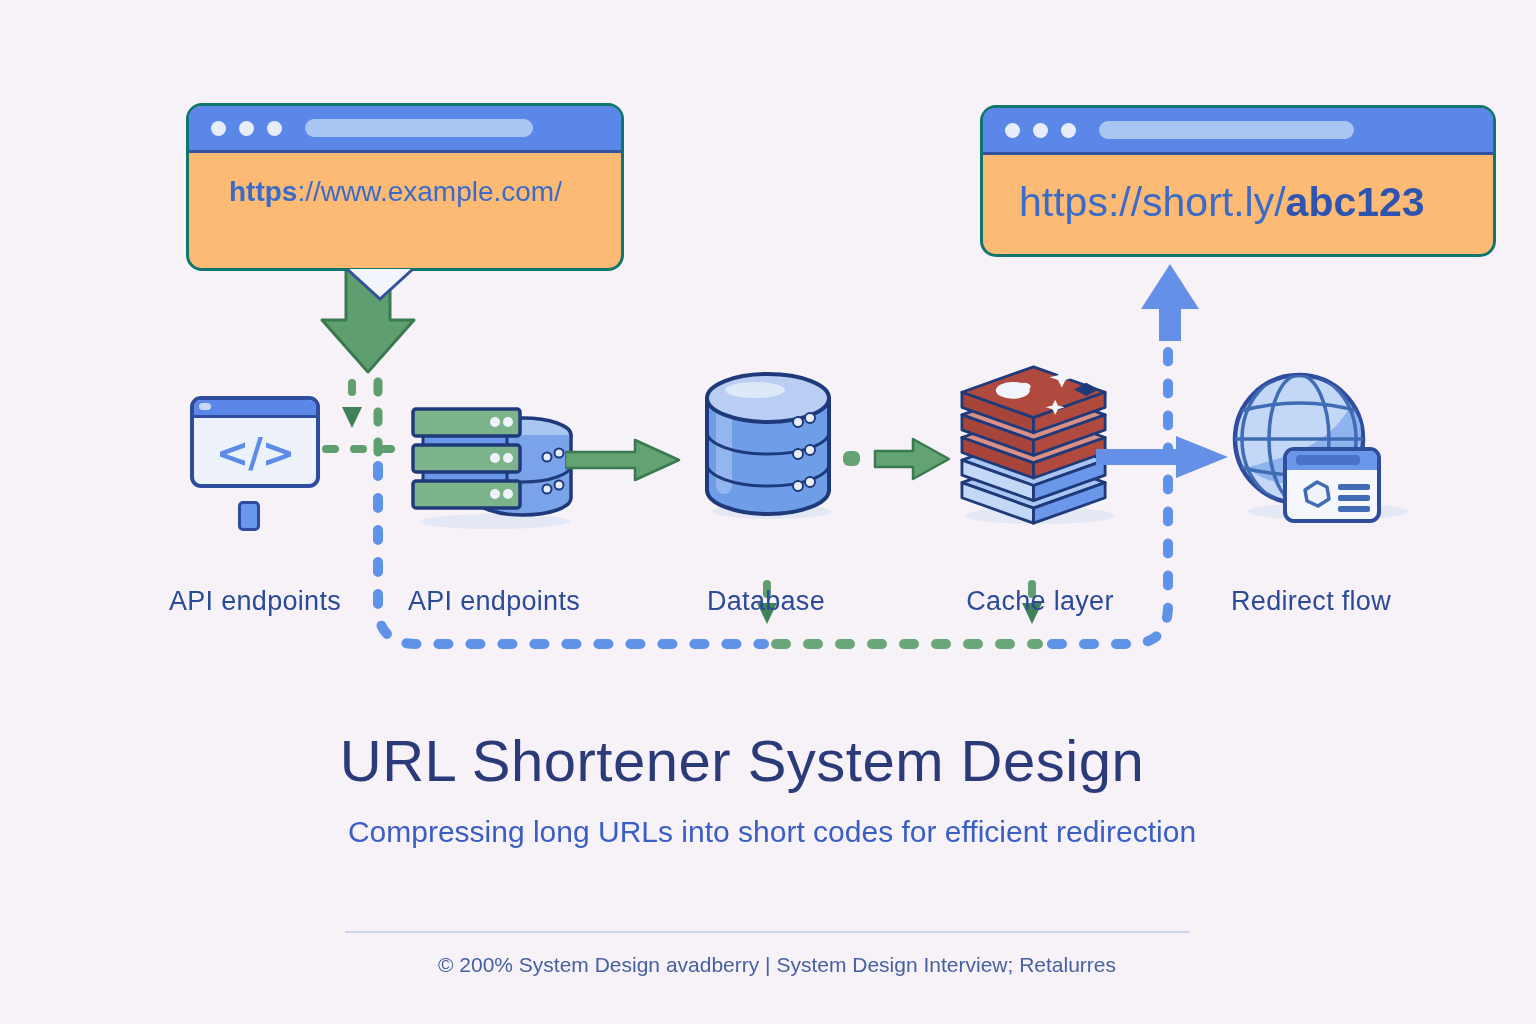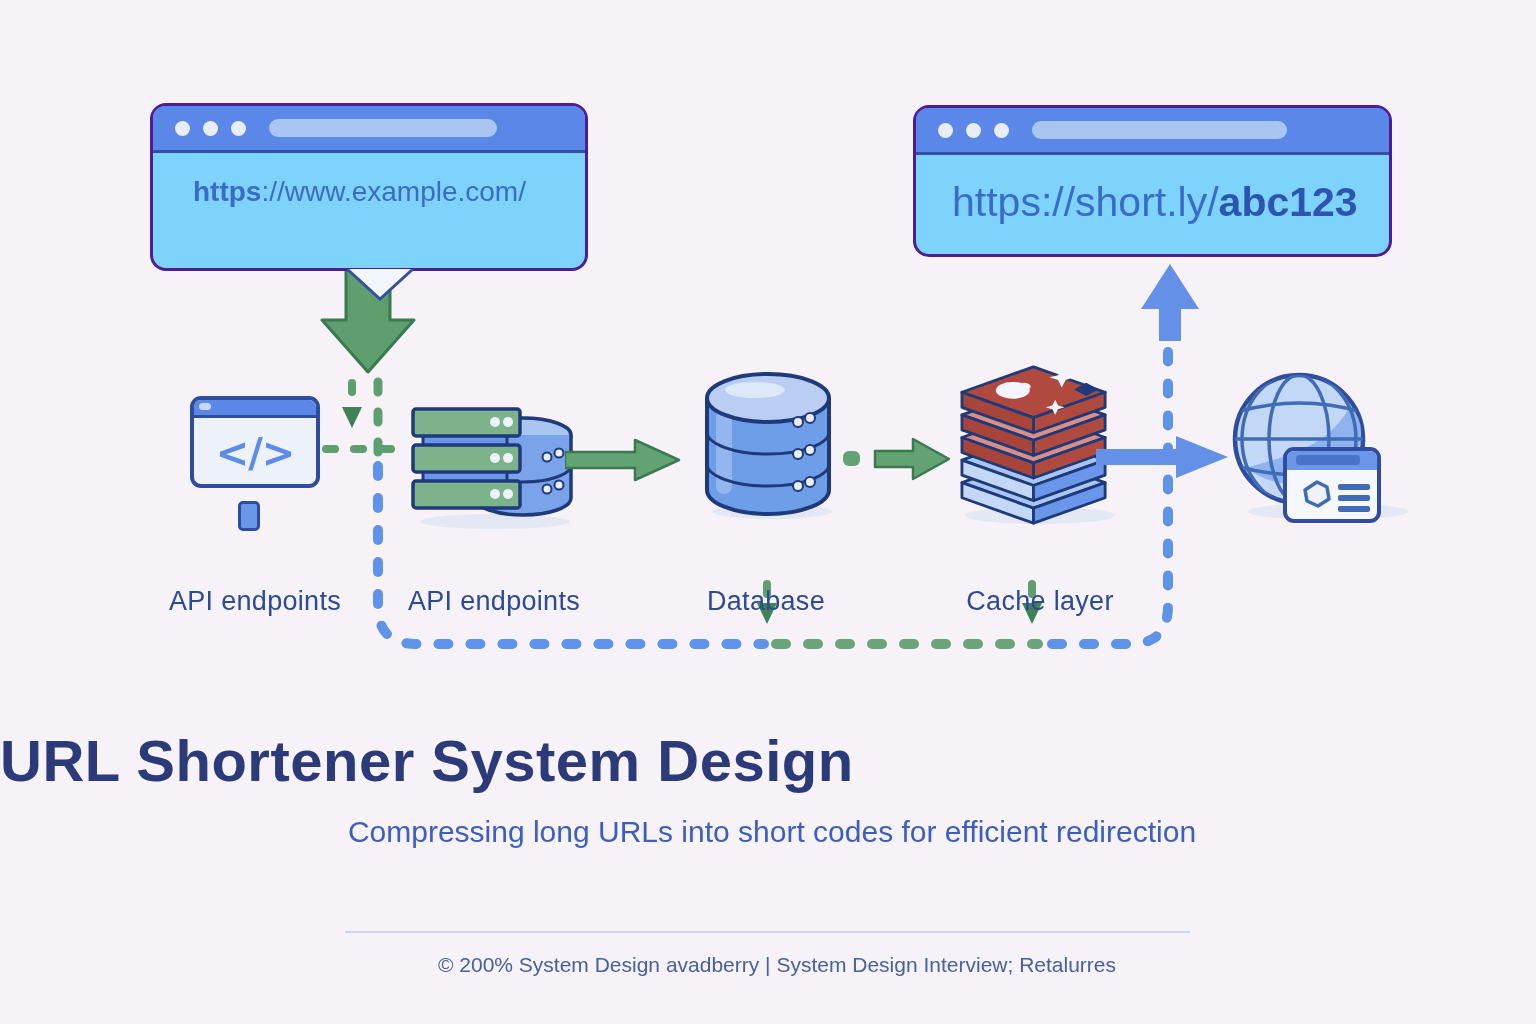--- a/index.html
+++ b/index.html
@@ -5,38 +5,38 @@
   html,body{margin:0;padding:0;}
   #canvas{
     position:relative;width:1536px;height:1024px;overflow:hidden;
     background:#f7f1f8;
     font-family:"Liberation Sans", sans-serif;
   }
   .abs{position:absolute;}
   
   .browser{
     position:absolute;box-sizing:border-box;
-    background:#7dd3fc;border:3px solid #4c1d95;border-radius:16px;
+    background:#fdba74;border:3px solid #0f766e;border-radius:16px;margin-left:36px;
   }
   .browser-header{
     box-sizing:border-box;height:47px;background:#5b87e8;
     border-bottom:3px solid #33529e;border-radius:12px 12px 0 0;
     display:flex;align-items:center;padding-left:22px;
   }
   .dot{width:15px;height:15px;border-radius:50%;background:#e9edf9;margin-right:13px;}
   .addr-pill{height:18px;border-radius:9px;background:#a9c6f3;margin-left:10px;}
   .url-text{color:#3a6bc8;}
   .node-label{
     position:absolute;width:320px;text-align:center;top:543px;
     font-size:27px;font-weight:500;color:#2b4a97;letter-spacing:.3px;margin-top:43px;
   }
   .shadow{position:absolute;background:#e4e8f4;border-radius:50%;}
   #title{
-    position:absolute;top:727px;left:0;width:1484px;
-    font-size:58px;font-weight:700;color:#2b3a78;letter-spacing:.5px;
+    position:absolute;top:727px;left:0;width:1484px;text-align:center;
+    font-size:58px;font-weight:400;color:#2b3a78;letter-spacing:.5px;
   }
   #subtitle{
     position:absolute;top:815px;left:0;width:1544px;text-align:center;
     font-size:30px;font-weight:400;color:#3a5ec4;
   }
   #divider{position:absolute;top:931px;left:345px;width:845px;height:2px;background:#ccd7ef;}
   #footer{
     position:absolute;top:953px;left:0;width:1554px;text-align:center;
     font-size:21px;font-weight:500;color:#46619f;
   }
@@ -105,21 +105,21 @@
     <div class="url-text" style="padding:22px 0 0 40px;font-size:28px;line-height:34px;font-weight:500">
       <div><b>https</b><span>://www.example.com/</span></div>
     </div>
   </div>
 
   <svg class="abs" style="left:347px;top:269px" width="68" height="32" viewBox="0 0 68 32">
     <path d="M0,0 L33,30 L66,0 Z" fill="#f3f5fc"></path>
     <path d="M0,0 L33,30 L66,0" stroke="#33529e" stroke-width="3" fill="none"></path>
   </svg>
 
-  <div class="browser" style="left:913px;top:105px;width:479px;height:152px">
+  <div class="browser" style="left:944px;top:105px;width:516px;height:152px">
     <div class="browser-header">
       <span class="dot"></span>
       <span class="dot"></span>
       <span class="dot"></span>
       <span class="addr-pill" style="width:255px"></span>
     </div>
     <div class="url-text" style="padding:24px 0 0 36px;font-size:41px;font-weight:500">
       <span>https://short.ly/</span><b style="color:#2d55b0">abc123</b>
     </div>
   </div>
@@ -239,19 +239,20 @@
     <polygon points="22,43 34,35 44,40 46,52 35,59 24,54" fill="#eef2fa" stroke="#3f6cb5" stroke-width="3.5" stroke-linejoin="round"></polygon>
     <rect x="55" y="37" width="32" height="6" rx="2" fill="#3f6cb5"></rect>
     <rect x="55" y="48" width="32" height="6" rx="2" fill="#3f6cb5"></rect>
     <rect x="55" y="59" width="32" height="6" rx="2" fill="#3f6cb5"></rect>
   </svg>
 
   <div class="node-label" style="left:95px">API endpoints</div>
   <div class="node-label" style="left:334px">API endpoints</div>
   <div class="node-label" style="left:606px">Database</div>
   <div class="node-label" style="left:880px">Cache layer</div>
+  <div class="node-label" style="left:1151px">Redirect flow</div>
 
   <div id="title">URL Shortener System Design</div>
   <div id="subtitle">Compressing long URLs into short codes for efficient redirection</div>
   <div id="divider"></div>
   <div id="footer">© 200% System Design avadberry | System Design Interview; Retalurres</div>
 
 </div>
 
 </body></html>

